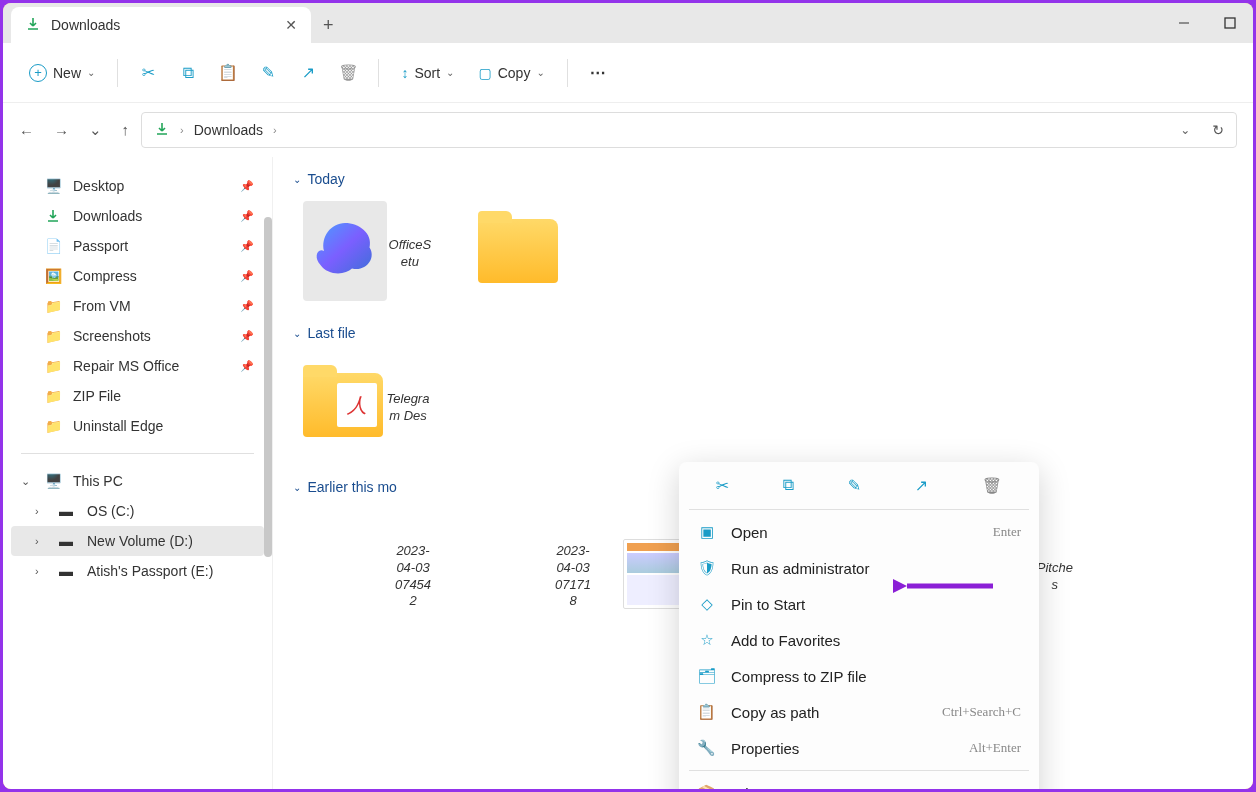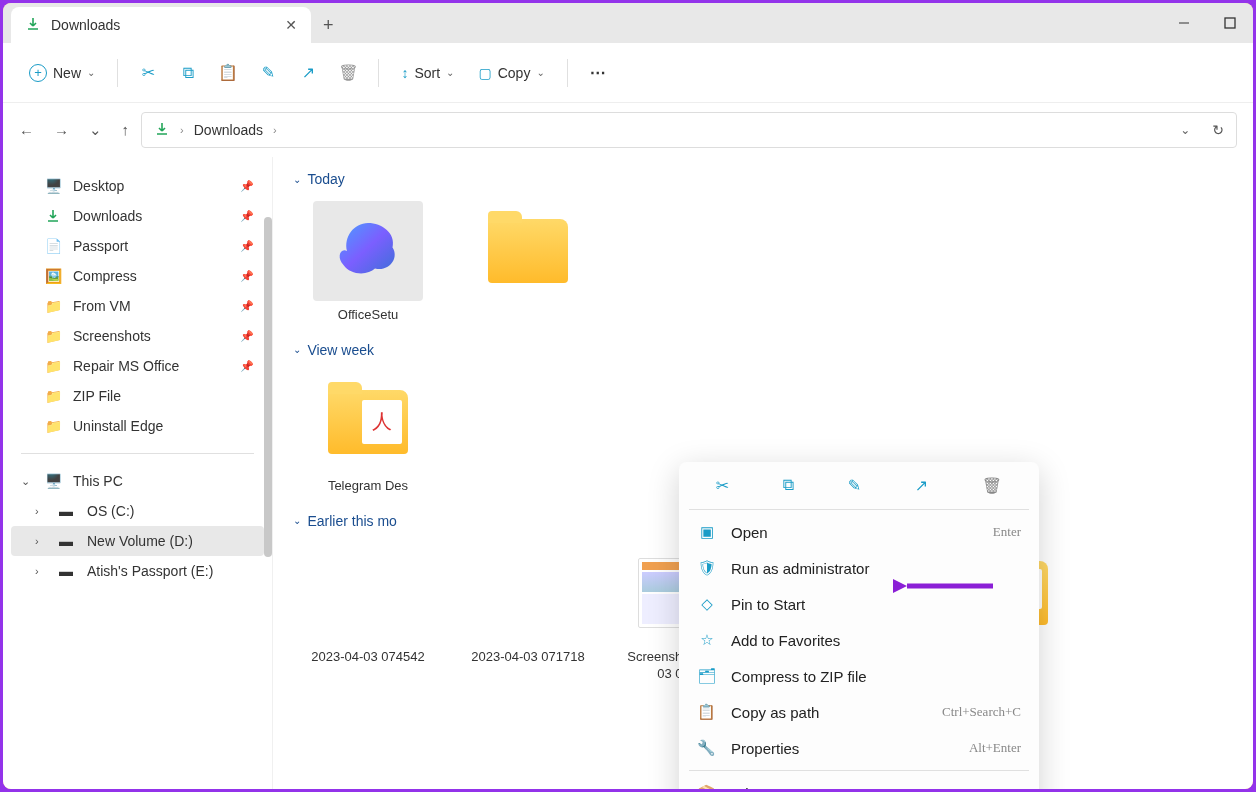--- a/index.html
+++ b/index.html
@@ -29,21 +29,21 @@
 .sbitem { display:flex; align-items:center; gap:10px; padding:7px 10px; border-radius:4px; cursor:pointer; font-size:14px; color:#333; }
 .sbitem.selected { background:#e8e8e8; }
 .sbitem .pin { margin-left:auto; color:#888; font-size:11px; }
 .sbitem .expand { width:14px; color:#555; font-size:11px; }
 .sbsep { height:1px; background:#e0e0e0; margin:12px 10px; }
 .sbicon { width:18px; height:16px; display:inline-block; }
 .content { flex:1; padding:10px 20px; overflow:auto; position:relative; }
 .group { margin-bottom:14px; }
 .ghead { font-size:14px; color:#1a4d8f; cursor:pointer; padding:4px 0; display:flex; align-items:center; gap:6px; }
 .grid { display:flex; flex-wrap:wrap; gap:30px; padding:10px 0 0 10px; }
-.item { width:130px; display:flex; flex-direction:column; align-items:center; cursor:pointer; }
+.item { width:130px; display:flex; align-items:center; cursor:pointer;font-style:italic; }
 .item .thumb { width:110px; height:100px; display:flex; align-items:center; justify-content:center; border-radius:4px; margin-bottom:6px; }
 .item.selected .thumb { background:#e8e8e8; }
 .item .label { font-size:13px; color:#333; text-align:center; line-height:1.3; word-break:break-word; }
 .folder { width:80px; height:64px; background:linear-gradient(#ffd968,#ffbb2b); border-radius:4px 8px 4px 4px; position:relative; }
 .folder::before { content:''; position:absolute; top:-8px; left:0; width:34px; height:12px; background:#ffd968; border-radius:4px 6px 0 0; }
 .folderthumb { position:absolute; right:6px; top:8px; width:50px; height:40px; background:#fff; border-radius:2px; }
 .ctxmenu { position:absolute; left:406px; top:305px; width:360px; background:#fdfdfd; border-radius:8px; box-shadow:0 8px 32px rgba(0,0,0,0.18); padding:8px 0; z-index:100; }
 .ctxrow { display:flex; align-items:center; gap:14px; padding:9px 18px; cursor:pointer; font-size:15px; color:#222; }
 .ctxrow .cicon { width:20px; display:flex; justify-content:center; color:#1a9cc7; font-size:15px; }
 .ctxrow .shortcut { margin-left:auto; color:#888; font-size:13px;font-family:Liberation Serif, serif; }
@@ -245,21 +245,21 @@
                 <div class="thumb">
                   <div class="folder"></div>
                 </div>
                 <div class="label"></div>
               </div>
             </div>
           </div>
           <div class="group">
             <div class="ghead">
               <span style="font-size:10px">⌄</span>
-              <span>View week</span>
+              <span>Last file</span>
             </div>
             <div class="grid">
               <div class="item">
                 <div class="thumb">
                   <div class="folder">
                     <div style="position:absolute;right:6px;top:10px;width:40px;height:44px;background:#fff;border-radius:2px;display:flex;align-items:center;justify-content:center">
                       <span style="color:#d33;font-size:20px">人</span>
                     </div>
                   </div>
                 </div>

